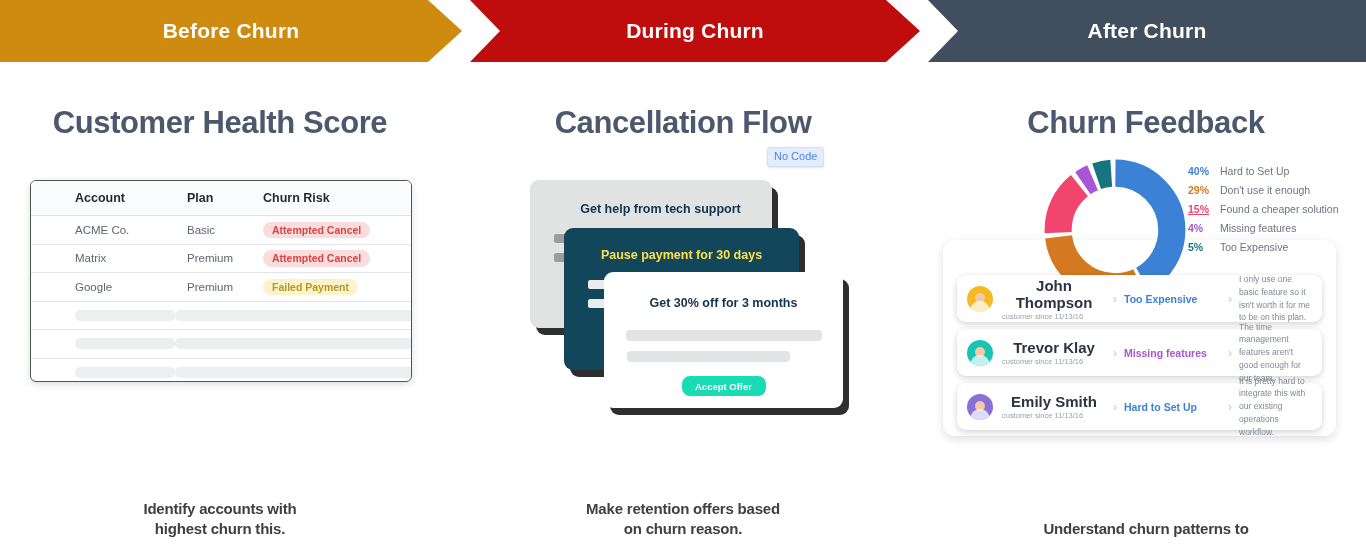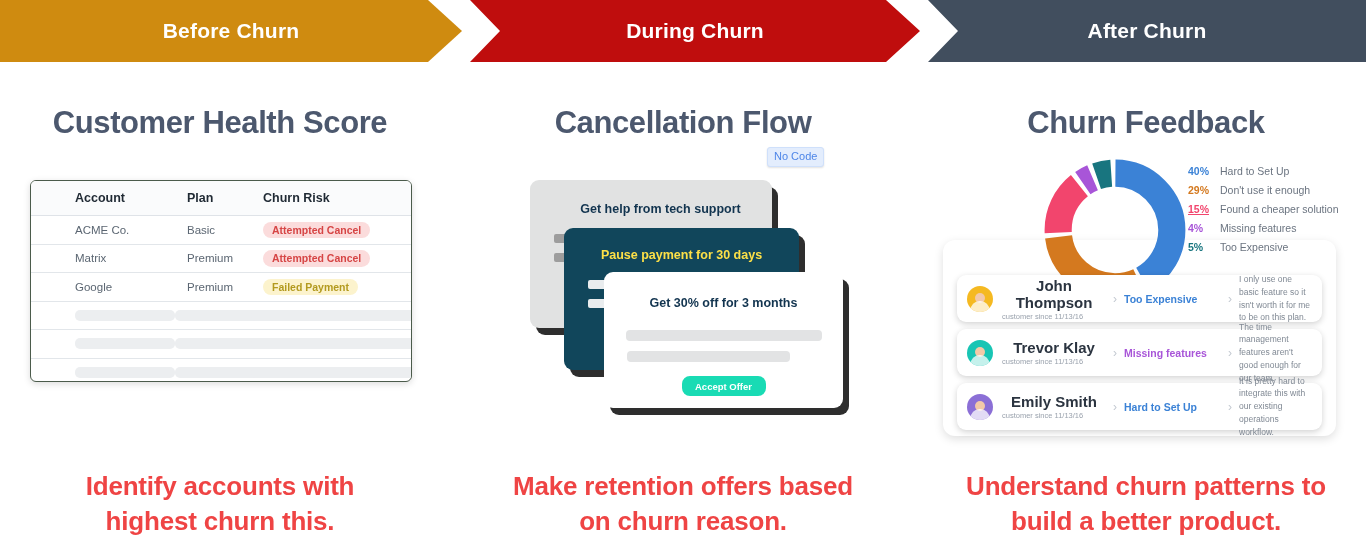--- a/index.html
+++ b/index.html
@@ -50,21 +50,21 @@
 
   .col-head {
     position: absolute; top: 43px; left: 0; width: 100%;
     text-align: center;
     font-size: 31px; font-weight: bold; color: #4c586e;
     letter-spacing: -0.4px;
   }
   .col-caption {
     position: absolute; bottom: 10px; left: 0; width: 100%;
     text-align: center;
-    font-size: 26px; font-weight: bold; color: #ef4444;
+    font-size: 15px; font-weight: bold; color: #404040;
     line-height: 1.35; letter-spacing: -0.2px;
   }
 
   
   .table-card {
     position: absolute; left: 30px; top: 118px;
     width: 382px; height: 202px;
     background: #ffffff;
     border: 1px solid #4b5b4b;
     border-radius: 6px;
@@ -288,21 +288,20 @@
       <div class="line line-1"></div>
       <div class="line line-2"></div>
     </div>
     <button class="offer-btn" style="background: rgb(25, 219, 180);">Accept Offer</button>
   </div>
 
   <div class="col col-3">
     <div class="col-head">Churn Feedback</div>
     <div class="col-caption">
       <span>Understand churn patterns to</span><br>
-      <span>build a better product.</span>
     </div>
   </div>
 
   <div class="donut-wrap">
     <svg class="donut" width="150" height="150" viewBox="0 0 42 42">
       <g id="donut-segments">
           <circle cx="21" cy="21" r="15.9155" fill="transparent" stroke="#3b82d6" stroke-width="7.6" stroke-dasharray="41.81075268817204 58.18924731182796" stroke-dashoffset="25"></circle>
           <circle cx="21" cy="21" r="15.9155" fill="transparent" stroke="#d4791f" stroke-width="7.6" stroke-dasharray="29.982795698924733 70.01720430107527" stroke-dashoffset="-18.01075268817204"></circle>
           <circle cx="21" cy="21" r="15.9155" fill="transparent" stroke="#f2456d" stroke-width="7.6" stroke-dasharray="14.929032258064517 85.07096774193549" stroke-dashoffset="-49.19354838709677"></circle>
           <circle cx="21" cy="21" r="15.9155" fill="transparent" stroke="#a855d8" stroke-width="7.6" stroke-dasharray="3.1010752688172047 96.8989247311828" stroke-dashoffset="-65.32258064516128"></circle>

